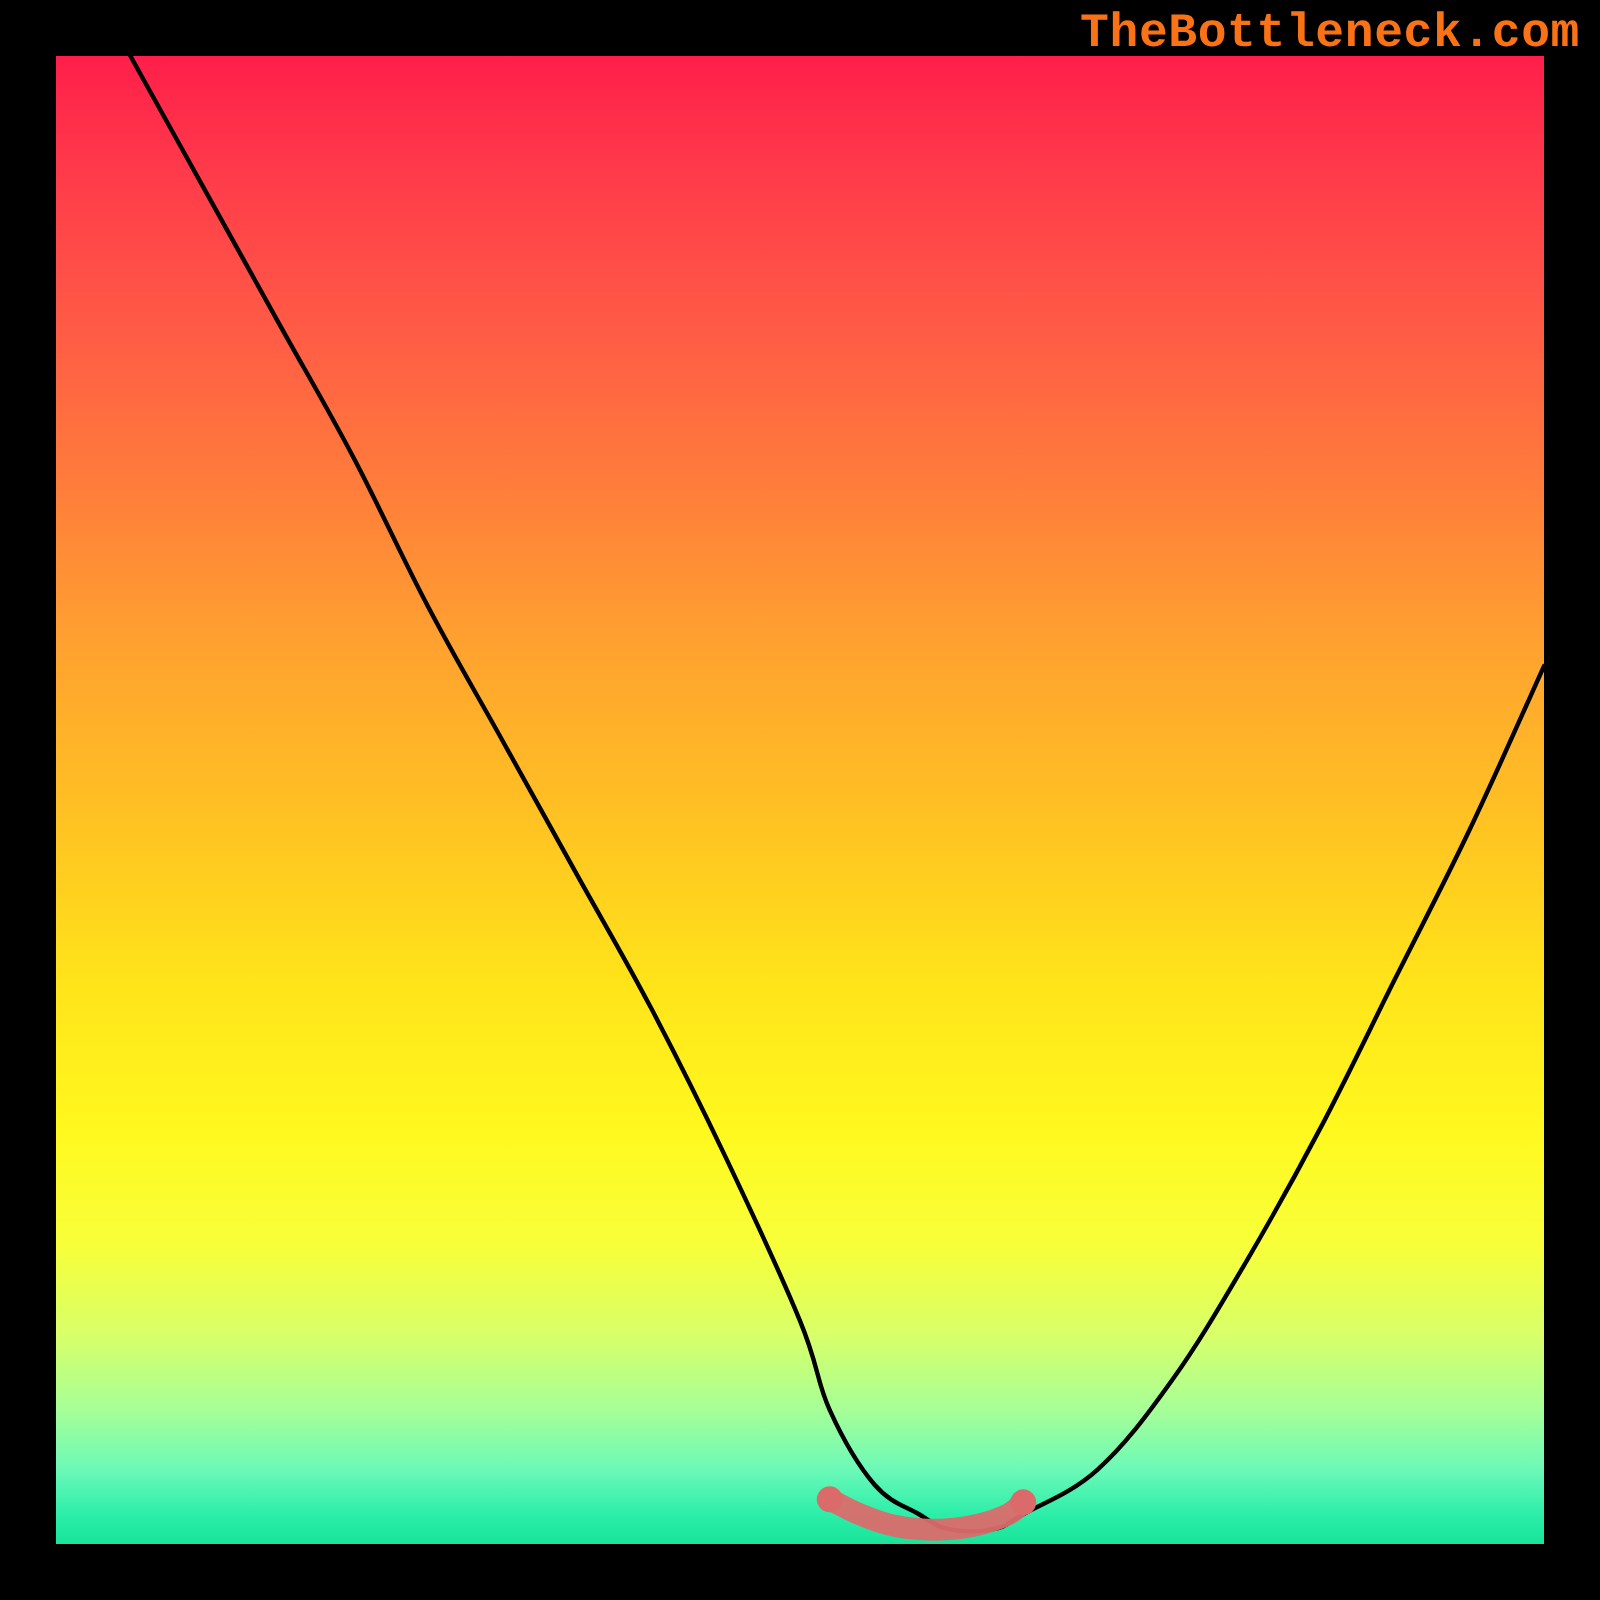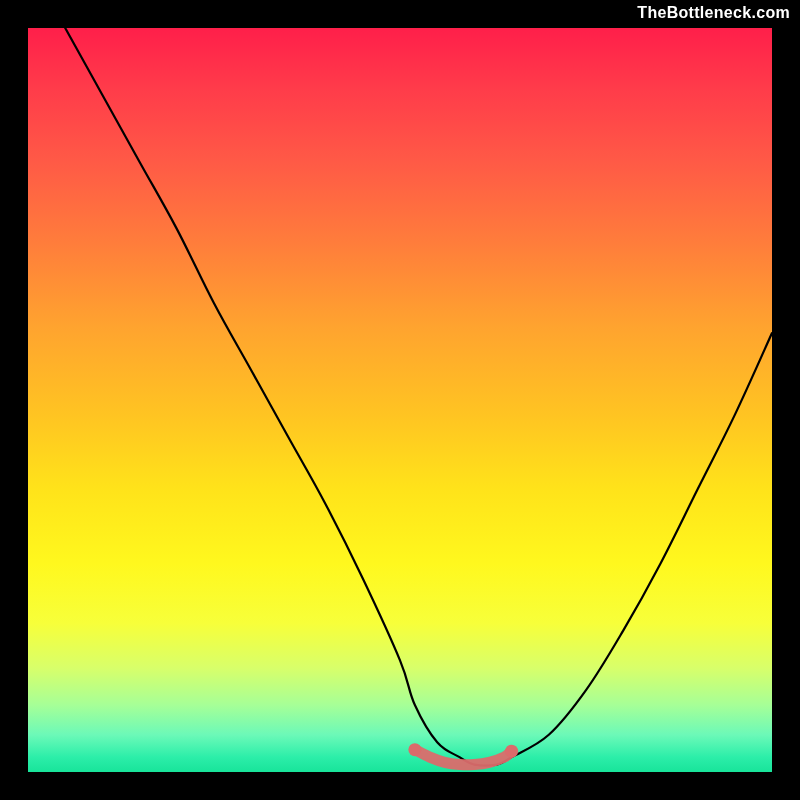--- a/index.html
+++ b/index.html
@@ -35,24 +35,24 @@
       #a6ff97 91%,
       #6cf9b8 95%,
       #2ceea9 98%,
       #18e49a 100%
     );
   }
   .watermark {
     position: absolute;
     top: 4px;
     right: 10px;
-    font-family: Liberation Sans, sans-serif;
-    font-size: 16px;
+    font-family: Liberation Mono, monospace;
+    font-size: 24px;
     font-weight: 600;
-    color: #ffffff;
+    color: #f97316;
     letter-spacing: 0.3px;
     user-select: none;
   }
   svg.curve {
     position: absolute;
     inset: 0;
     width: 100%;
     height: 100%;
   }
 </style>

